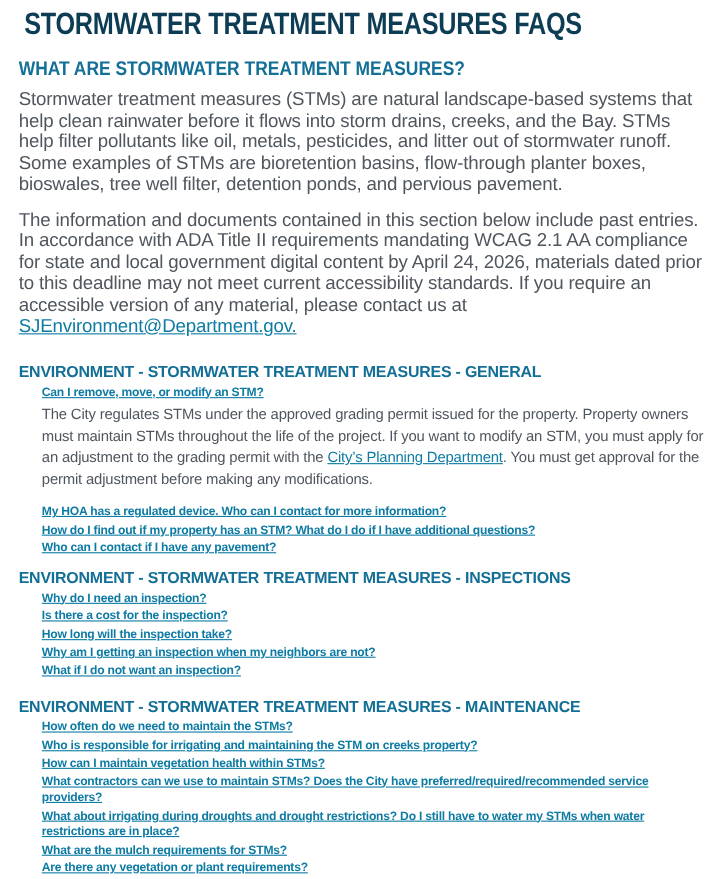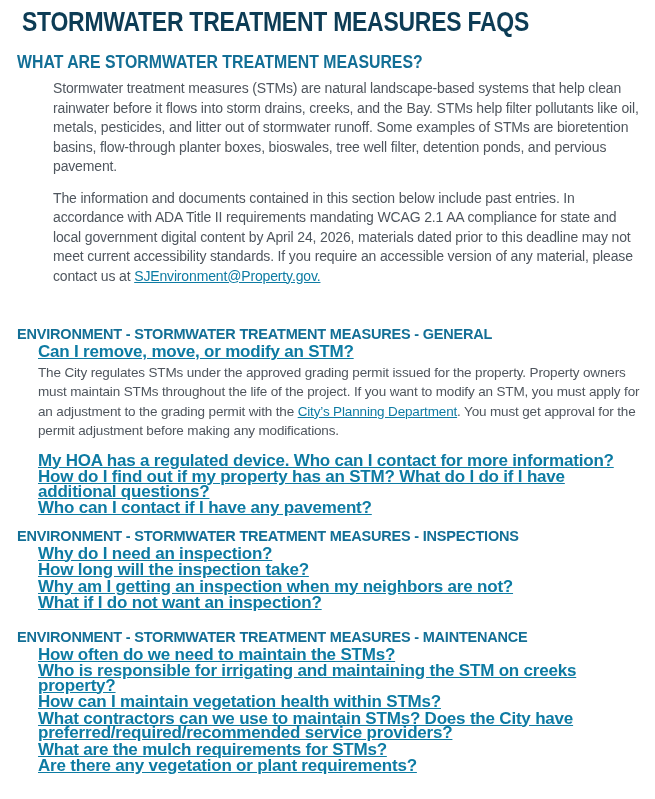--- a/index.html
+++ b/index.html
@@ -29,56 +29,55 @@
     font-weight: 800;
     color: #136f96;
     display: inline-block;
     transform: scaleX(0.88);
     transform-origin: left center;
     line-height: 20px;
     margin-top: 14px;
     white-space: nowrap;
   }
   p.body-text {
-    font-size: 14px;
+    font-size: 17px;
     line-height: 19.5px;
     letter-spacing: -0.15px;
     color: #4f565e;
     margin-top: 7px;
     margin-bottom: 12px;
     max-width: 624px;
-    margin-left: 36px;
   }
   p.body-text + p.body-text { margin-top: 0; }
 
   a { cursor: pointer; }
   a.inline-link {
     color: #0d7ba3;
     font-weight: 400;
     text-decoration: underline;
   }
 
   h3.section-heading {
     font-size: 14.5px;
     font-weight: 800;
     color: #136f96;
     letter-spacing: -0.2px;
     line-height: 17px;
     margin-bottom: 2px;
     white-space: nowrap;
   }
-  .sec-general     { margin-top: 40px; }
+  .sec-general     { margin-top: 24px; }
   .sec-inspections { margin-top: 12px; }
   .sec-maintenance { margin-top: 18px; }
 
   .indent { margin-left: 21px; }
 
   a.faq-link {
     display: block;
-    font-size: 17px;
+    font-size: 11px;
     font-weight: 700;
     letter-spacing: -0.2px;
     line-height: 14.5px;
     color: #0d7ba3;
     text-decoration: underline;
     margin-bottom: 2px;
     max-width: 617px;
   }
   p.answer-text {
     font-size: 13.5px;
@@ -95,51 +94,53 @@
 <body>
 
 <div class="page">
 
   <h1 class="page-title">STORMWATER TREATMENT MEASURES FAQS</h1>
 
   <div>
     <h2 class="intro-heading">WHAT ARE STORMWATER TREATMENT MEASURES?</h2>
     <p class="body-text">Stormwater treatment measures (STMs) are natural landscape-based systems that help clean rainwater before it flows into storm drains, creeks, and the Bay. STMs help filter pollutants like oil, metals, pesticides, and litter out of stormwater runoff. Some examples of STMs are bioretention basins, flow-through planter boxes, bioswales, tree well filter, detention ponds, and pervious pavement.</p>
     <p class="body-text"><span>The information and documents contained in this section below include past entries. In accordance with ADA Title II requirements mandating WCAG 2.1 AA compliance for state and local government digital content by April 24, 2026, materials dated prior to this deadline may not meet current accessibility standards. If you require an accessible version of any material, please contact us at</span>
-      <a class="inline-link">SJEnvironment@Property.gov.</a></p>
+      <a class="inline-link">SJEnvironment@Department.gov.</a></p>
   </div>
 
   <div class="sec-general">
     <h3 class="section-heading">ENVIRONMENT - STORMWATER TREATMENT MEASURES - GENERAL</h3>
     <div class="indent">
       <a class="faq-link">Can I remove, move, or modify an STM?</a>
       <p class="answer-text"><span>The City regulates STMs under the approved grading permit issued for the property. Property owners must maintain STMs throughout the life of the project. If you want to modify an STM, you must apply for an adjustment to the grading permit with the </span><a class="inline-link">City’s Planning Department</a><span>. You must get approval for the permit adjustment before making any modifications.</span></p>
       <div class="link-list">
         <a class="faq-link">My HOA has a regulated device. Who can I contact for more information?</a>
         <a class="faq-link">How do I find out if my property has an STM? What do I do if I have additional questions?</a>
         <a class="faq-link">Who can I contact if I have any pavement?</a>
       </div>
     </div>
   </div>
 
   <div class="sec-inspections">
     <h3 class="section-heading">ENVIRONMENT - STORMWATER TREATMENT MEASURES - INSPECTIONS</h3>
     <div class="indent link-list">
       <a class="faq-link">Why do I need an inspection?</a>
+      <a class="faq-link">Is there a cost for the inspection?</a>
       <a class="faq-link">How long will the inspection take?</a>
       <a class="faq-link">Why am I getting an inspection when my neighbors are not?</a>
       <a class="faq-link">What if I do not want an inspection?</a>
     </div>
   </div>
 
   <div class="sec-maintenance">
     <h3 class="section-heading">ENVIRONMENT - STORMWATER TREATMENT MEASURES - MAINTENANCE</h3>
     <div class="indent link-list">
       <a class="faq-link">How often do we need to maintain the STMs?</a>
       <a class="faq-link">Who is responsible for irrigating and maintaining the STM on creeks property?</a>
       <a class="faq-link">How can I maintain vegetation health within STMs?</a>
       <a class="faq-link">What contractors can we use to maintain STMs? Does the City have preferred/required/recommended service providers?</a>
+      <a class="faq-link">What about irrigating during droughts and drought restrictions? Do I still have to water my STMs when water restrictions are in place?</a>
       <a class="faq-link">What are the mulch requirements for STMs?</a>
       <a class="faq-link">Are there any vegetation or plant requirements?</a>
     </div>
   </div>
 
 </div>
 
 </body></html>

